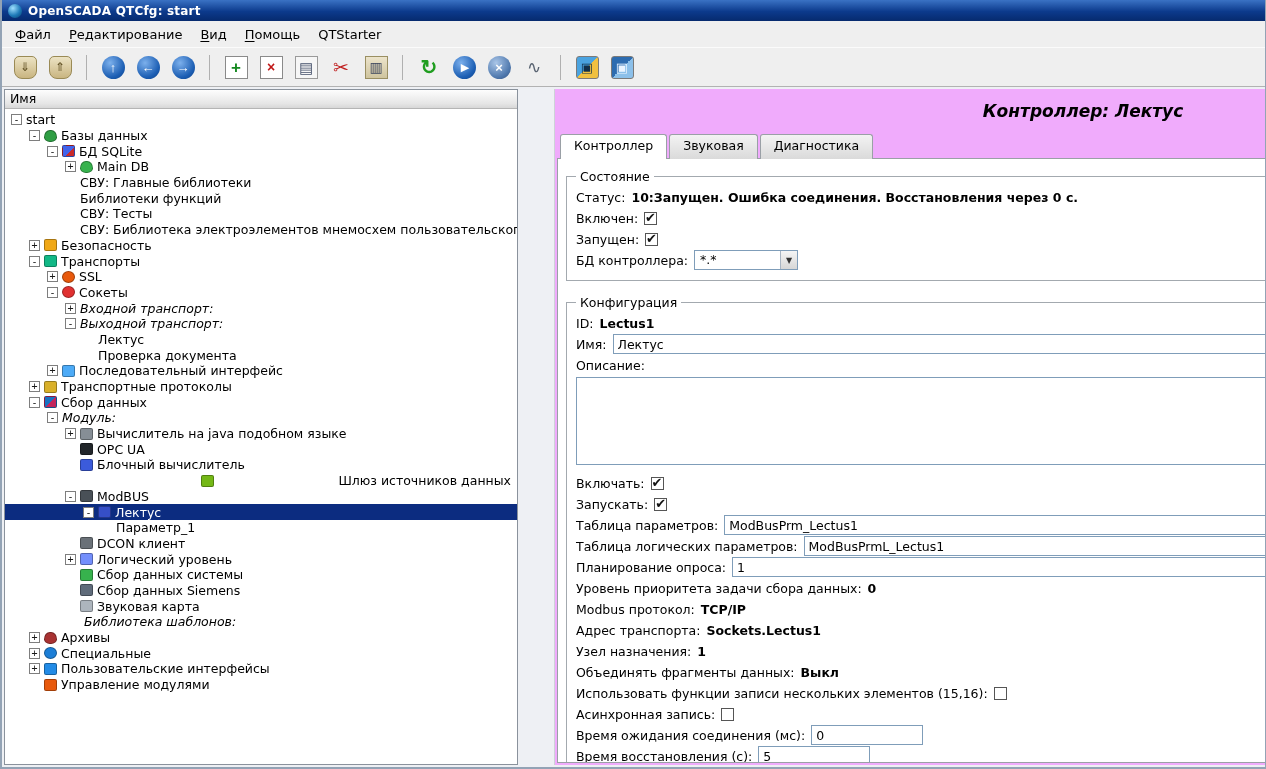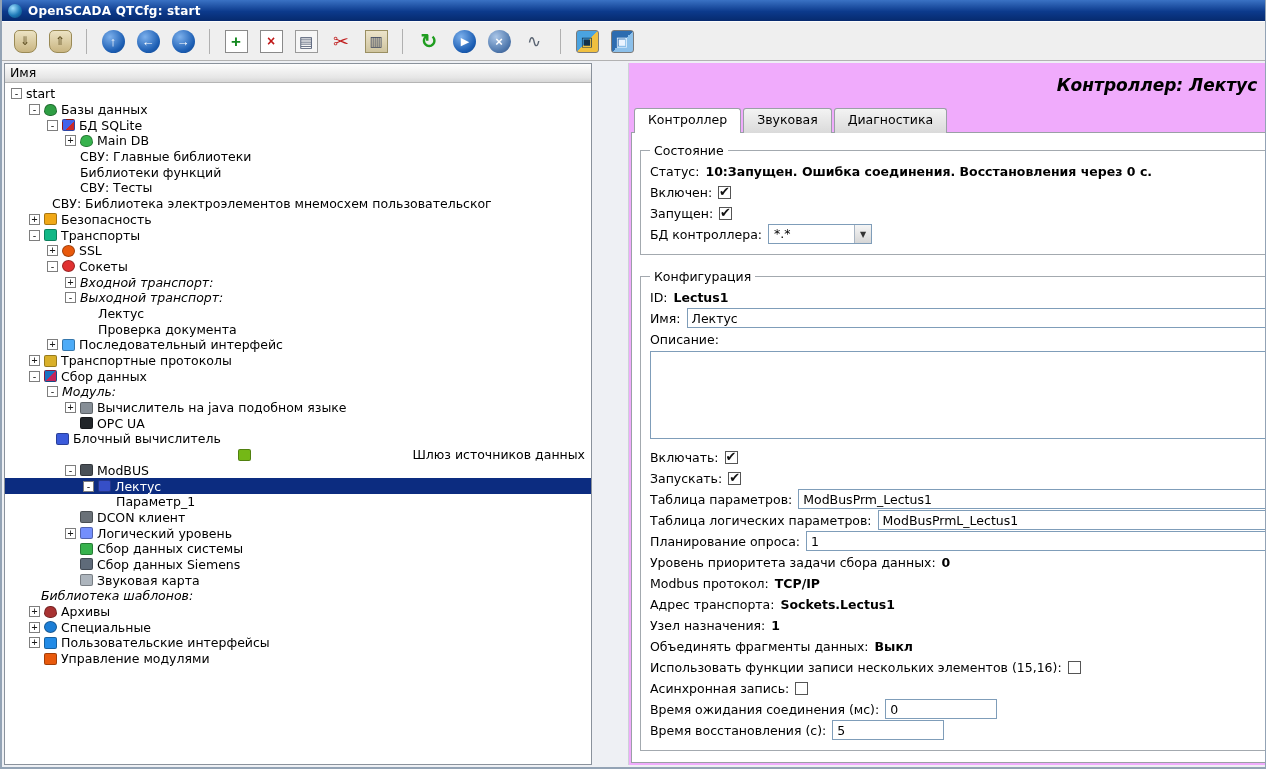--- a/index.html
+++ b/index.html
@@ -27,21 +27,21 @@
   .t-paste{background:linear-gradient(#ece4cb,#cfc49e);border:1px solid #9a8f62;color:#39435c;font-size:14px;}
   .t-refresh{color:#1f9d1f;font-weight:bold;font-size:20px;}
   .t-start{background:radial-gradient(circle at 35% 30%,#7cb0ec,#1d5fb4 65%,#0c3f86);border-radius:50%;color:#fff;font-size:11px;padding-left:2px;}
   .t-stop{background:radial-gradient(circle at 35% 30%,#aac6e8,#5079ae 65%,#33507f);border-radius:50%;color:#fff;font-weight:bold;font-size:13px;}
   .t-wave{color:#5a6472;font-size:17px;}
   .t-qt1{background:linear-gradient(135deg,#4aa3e0 50%,#f0c040 50%);border:1px solid #7a7a7a;border-radius:3px;color:#12304a;font-size:13px;}
   .t-qt2{background:linear-gradient(135deg,#2d6cb0 50%,#8cc0ea 50%);border:1px solid #7a7a7a;border-radius:3px;color:#eaf4ff;font-size:13px;}
   .tsep{width:1px;height:25px;background:#b0b0b0;margin:0 6px;flex:0 0 auto;}
   
   .main{flex:1;display:flex;overflow:hidden;padding:2px 0 2px 2px;background:#eef0f4;}
-  .tree-panel{width:588px;flex:0 0 auto;background:#fff;border:1px solid #8a929c;display:flex;flex-direction:column;}
+  .tree-panel{width:514px;flex:0 0 auto;background:#fff;border:1px solid #8a929c;display:flex;flex-direction:column;}
   .tree-header{height:19px;flex:0 0 auto;background:linear-gradient(#fdfdfd,#e6e6e6 75%,#d7d7d7);border-bottom:1px solid #b5b5b5;padding:1px 5px;font-size:12.5px;}
   .tree{flex:1;overflow:hidden;padding-top:3px;}
   .trow{height:15.7px;display:flex;align-items:center;white-space:nowrap;font-size:12.5px;cursor:default;}
   .trow.selected{background:#0c2c80;color:#fff;}
   .exp{width:11px;height:11px;flex:0 0 auto;border:1px solid #7e7e7e;background:#fff;color:#1a1a1a;font-size:10px;line-height:9px;text-align:center;margin-right:4px;font-family:"DejaVu Sans Mono",monospace;}
   .ticon{width:13px;height:12px;flex:0 0 auto;border-radius:2px;margin-right:4px;border:1px solid rgba(0,0,0,.3);}
   .tlabel{padding-right:6px;}
   .tlabel.italic{font-style:italic;}
   [data-icon="databases"]{background:#2f9e44;border-radius:45%/60% 60% 40% 40%;}
   [data-icon="db"]{background:#37b24d;border-radius:45%/60% 60% 40% 40%;}
@@ -94,20 +94,27 @@
   .carr{width:17px;background:linear-gradient(#f5f5f5,#d6d6d6);border-left:1px solid #a8b4c2;display:flex;align-items:center;justify-content:center;font-size:8px;color:#333;}
 </style>
 </head>
 <body>
 
 <div class="window">
   <div class="titlebar">
     <span class="app-icon"></span>
     <span class="title-text">OpenSCADA QTCfg: start</span>
   </div>
+  <div class="menubar" id="menubar">
+      <span class="menu-item"><u>Ф</u>айл</span>
+      <span class="menu-item"><u>Р</u>едактирование</span>
+      <span class="menu-item"><u>В</u>ид</span>
+      <span class="menu-item"><u>П</u>омощь</span>
+      <span class="menu-item">QTStarter</span>
+    </div>
   <div class="toolbar" id="toolbar">
       <button class="tool">
         <span class="tg t-db">⇓</span>
       </button>
       <button class="tool">
         <span class="tg t-db">⇑</span>
       </button>
       <span class="tsep"></span>
       <button class="tool">
         <span class="tg t-circle">↑</span>
@@ -183,21 +190,21 @@
             <span class="tlabel">СВУ: Главные библиотеки</span>
           </div>
           <div class="trow" style="padding-left: 60px;">
             <span class="exp" style="visibility: hidden;"></span>
             <span class="tlabel">Библиотеки функций</span>
           </div>
           <div class="trow" style="padding-left: 60px;">
             <span class="exp" style="visibility: hidden;"></span>
             <span class="tlabel">СВУ: Тесты</span>
           </div>
-          <div class="trow" style="padding-left: 32px;">
+          <div class="trow" style="padding-left: 60px;">
             <span class="exp" style="visibility: hidden;"></span>
             <span class="tlabel">СВУ: Библиотека электроэлементов мнемосхем пользовательског</span>
           </div>
           <div class="trow" style="padding-left: 24px;">
             <span class="exp">+</span>
             <span class="ticon" data-icon="security"></span>
             <span class="tlabel">Безопасность</span>
           </div>
           <div class="trow" style="padding-left: 24px;">
             <span class="exp">-</span>
@@ -252,21 +259,21 @@
           <div class="trow" style="padding-left: 60px;">
             <span class="exp">+</span>
             <span class="ticon" data-icon="javalike"></span>
             <span class="tlabel">Вычислитель на java подобном языке</span>
           </div>
           <div class="trow" style="padding-left: 60px;">
             <span class="exp" style="visibility: hidden;"></span>
             <span class="ticon" data-icon="opcua"></span>
             <span class="tlabel">OPC UA</span>
           </div>
-          <div class="trow" style="padding-left: 36px;">
+          <div class="trow" style="padding-left: 60px;">
             <span class="exp" style="visibility: hidden;"></span>
             <span class="ticon" data-icon="block"></span>
             <span class="tlabel">Блочный вычислитель</span>
           </div>
           <div class="trow" style="padding-left: 60px; justify-content: space-between;">
             <span class="exp" style="visibility: hidden;"></span>
             <span class="ticon" data-icon="gateway"></span>
             <span class="tlabel">Шлюз источников данных</span>
           </div>
           <div class="trow" style="padding-left: 60px;">
@@ -301,21 +308,21 @@
           <div class="trow" style="padding-left: 60px;">
             <span class="exp" style="visibility: hidden;"></span>
             <span class="ticon" data-icon="siemens"></span>
             <span class="tlabel">Сбор данных Siemens</span>
           </div>
           <div class="trow" style="padding-left: 60px;">
             <span class="exp" style="visibility: hidden;"></span>
             <span class="ticon" data-icon="sound"></span>
             <span class="tlabel">Звуковая карта</span>
           </div>
-          <div class="trow" style="padding-left: 21px;">
+          <div class="trow" style="padding-left: 64px;">
             <span class="exp" style="visibility: hidden;"></span>
             <span class="tlabel italic">Библиотека шаблонов:</span>
           </div>
           <div class="trow" style="padding-left: 24px;">
             <span class="exp">+</span>
             <span class="ticon" data-icon="archives"></span>
             <span class="tlabel">Архивы</span>
           </div>
           <div class="trow" style="padding-left: 24px;">
             <span class="exp">+</span>

